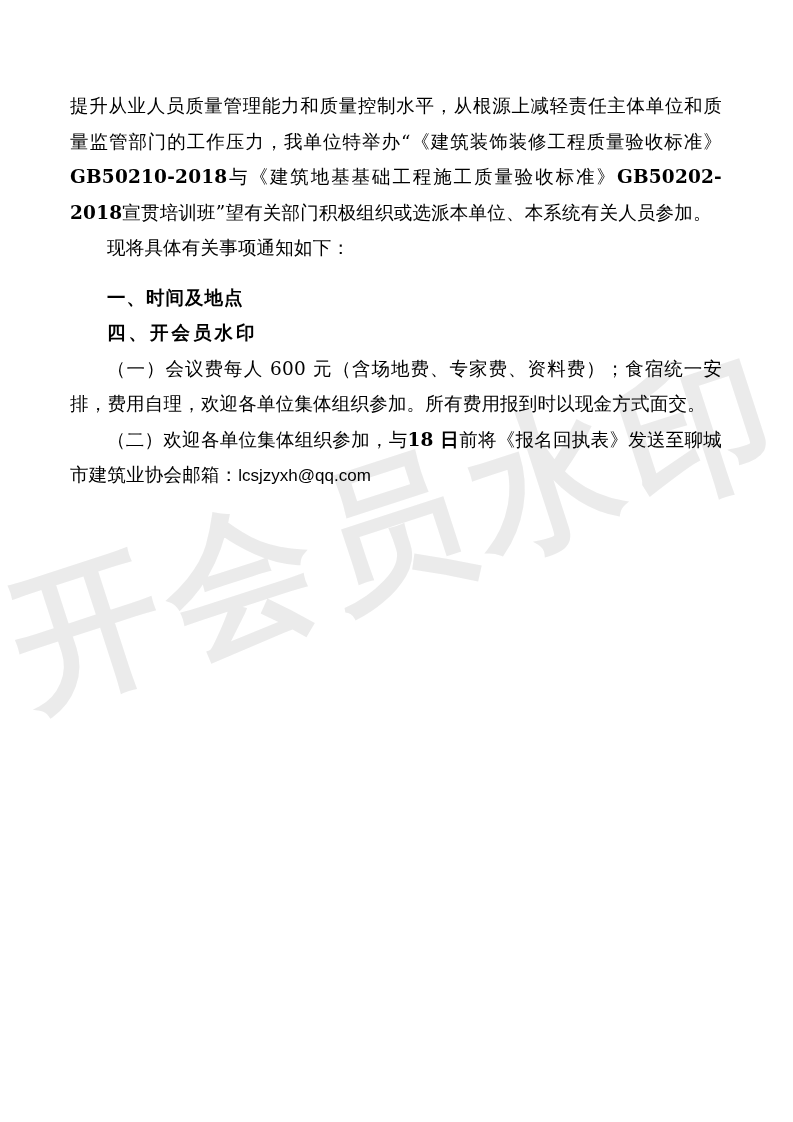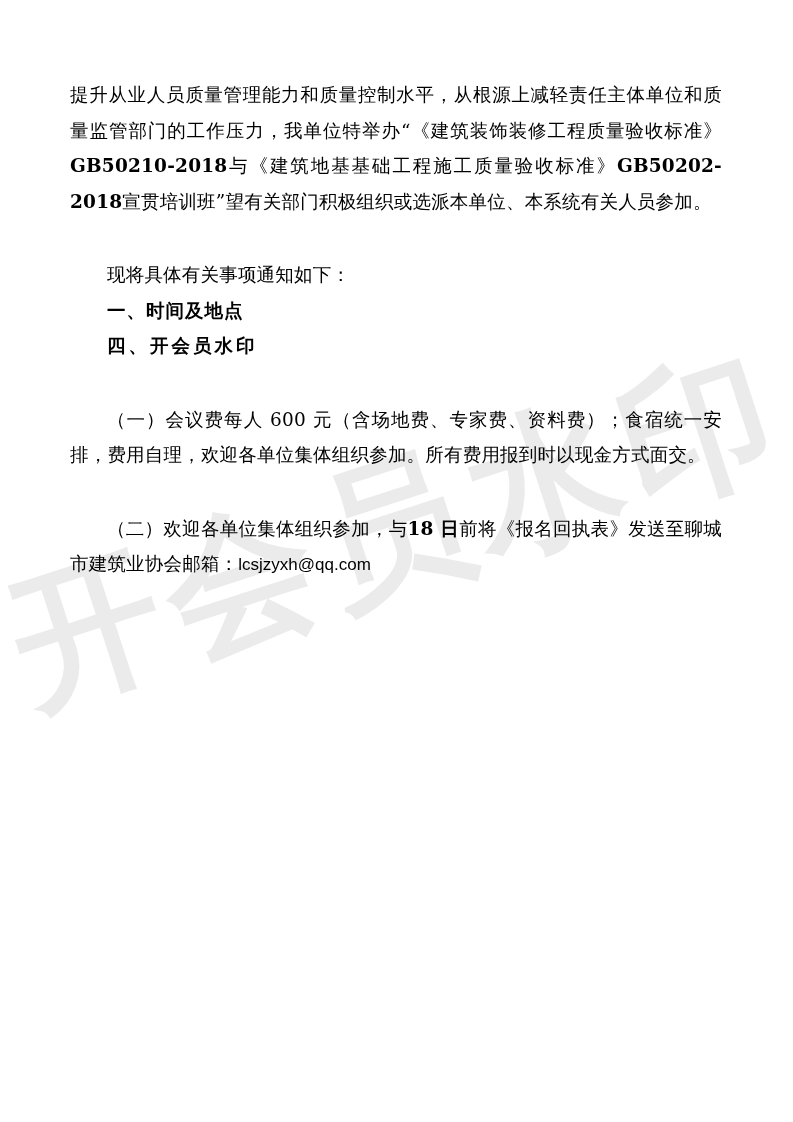--- a/index.html
+++ b/index.html
@@ -14,44 +14,44 @@
   .page {
     position: relative;
     width: 793px;
     height: 1122px;
     margin: 0 auto;
     background: #ffffff;
     overflow: hidden;
   }
   .content {
     position: absolute;
-    top: 77px;
+    top: 88px;
     left: 70px;
     width: 652px;
     font-size: 18.5px;
     line-height: 35.5px;
     letter-spacing: 0.2px;
     text-align: justify;
     text-justify: inter-ideograph;
   }
   p {
     margin: 0;
     text-indent: 0;
   }
   .indent2 {
     text-indent: 2em;
-    margin-top: 38px;
   }
   .bold {
     font-weight: bold;
   }
   .heading {
     font-weight: bold;
     text-indent: 2em;
     letter-spacing: 1px;
+    margin-top: 14px;
   }
   .heading-sp {
     font-weight: bold;
     text-indent: 2em;
     letter-spacing: 3px;
   }
   .mono {
     font-family: Liberation Sans, sans-serif;
     font-size: 17px;
     letter-spacing: 0px;

